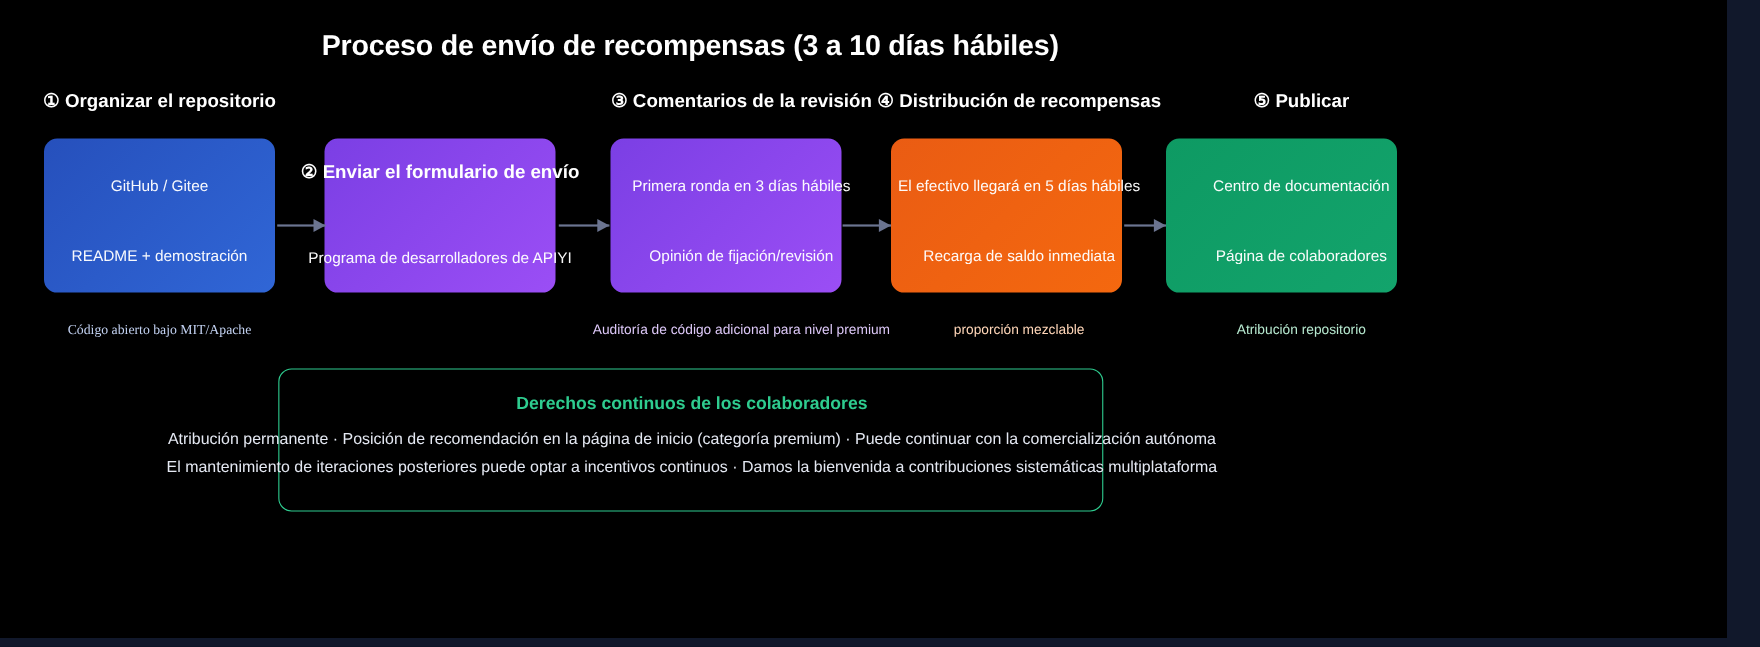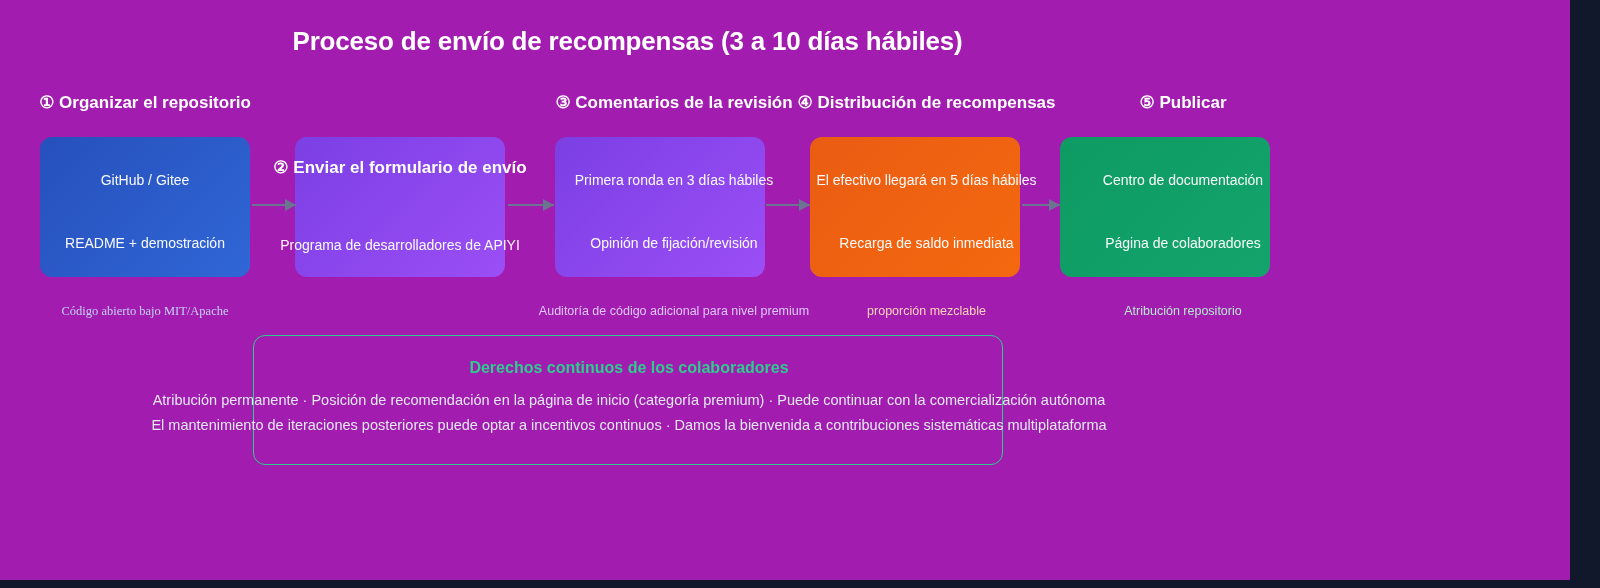--- a/index.html
+++ b/index.html
@@ -14,21 +14,21 @@
     font-family: "Liberation Sans", sans-serif;
     -webkit-font-smoothing: antialiased;
   }
 
   .canvas {
     position: absolute;
     left: 0;
     top: 0;
     width: 1570px;
     height: 580px;
-    background: #a21caf;
+    background: #000000;
     overflow: hidden;
   }
   .edge-right {
     position: absolute;
     left: 1570px;
     top: 0;
     width: 30px;
     height: 588px;
     background: #11182b;
   }
@@ -58,21 +58,21 @@
   
   .flow {
     position: absolute;
     left: 0;
     top: 0;
     width: 1570px;
     height: 580px;
   }
   .card {
     position: absolute;
-    top: 137px;
+    top: 126px;
     width: 210px;
     height: 140px;
     border-radius: 12px;
     box-sizing: border-box;
     display: flex;
     flex-direction: column;
     align-items: center;
     justify-content: center;
     overflow: visible;
     gap: 40px;

